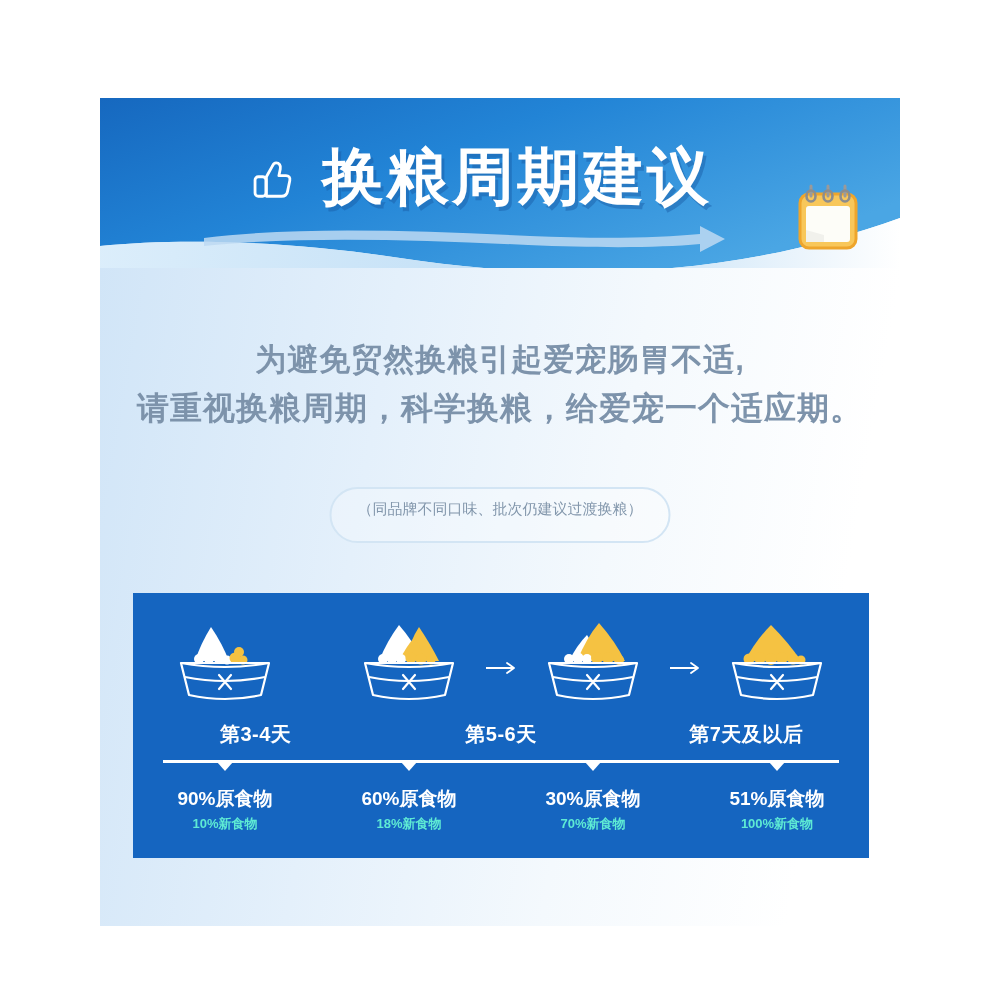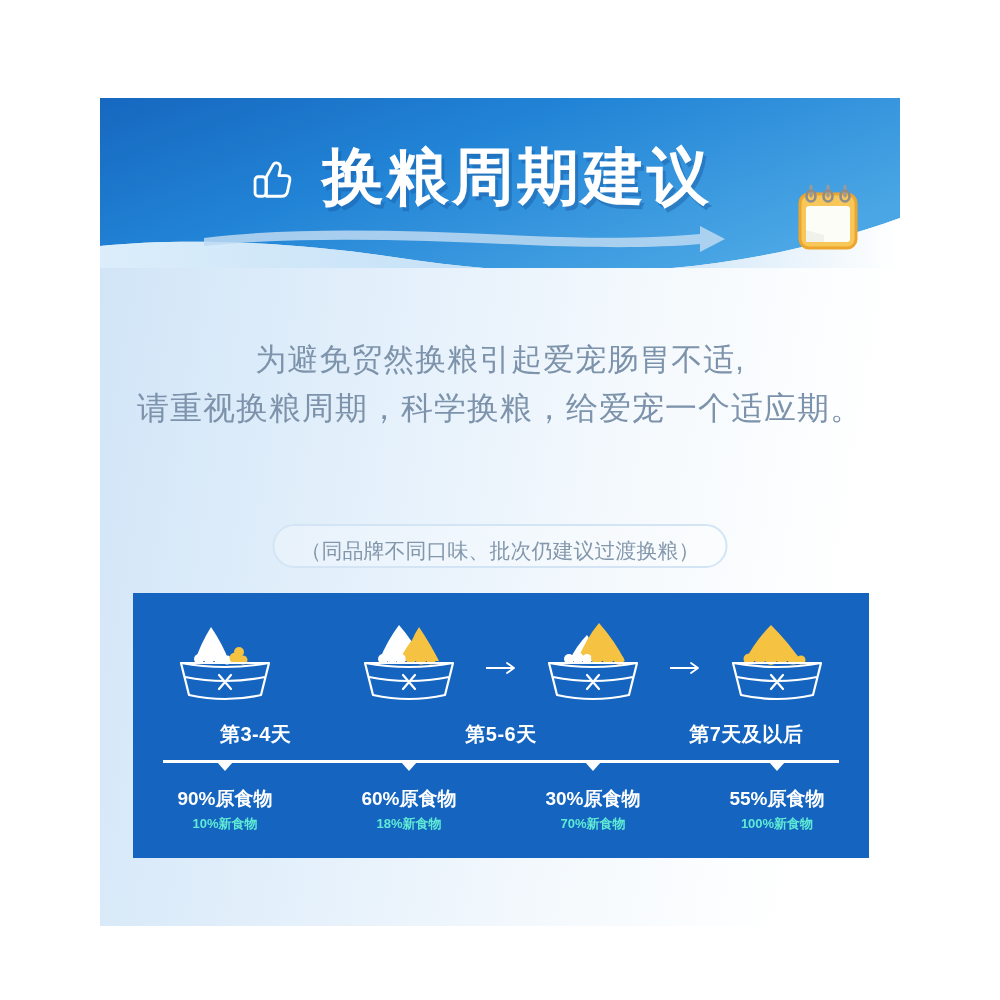--- a/index.html
+++ b/index.html
@@ -95,39 +95,39 @@
   
   .intro {
     position: absolute;
     left: 0;
     top: 238px;
     width: 800px;
     text-align: center;
     color: #7d93ab;
   }
   .intro-line {
-    font-weight: 400;
+    font-weight: 700;
     line-height: 1.55;
     white-space: nowrap;
   }
   .intro-line-1 { font-size: 31px; letter-spacing: 1px; }
   .intro-line-2 { font-size: 32px; letter-spacing: 1px; }
 
   
   .note-pill {
     position: absolute;
     left: 50%;
-    top: 426px;
+    top: 389px;
     transform: translateX(-50%);
-    padding: 11px 26px 1px 26px;
+    padding: 11px 26px 22px 26px;
     border: 2px solid #d3e5f4;
     border-radius: 30px;
     background: rgba(255,255,255,0.28);
     color: #8397ac;
-    font-size: 21px;
+    font-size: 15px;
     font-weight: 500;
     white-space: nowrap;
   }
 
   
   .panel {
     position: absolute;
     left: 33px;
     top: 495px;
     width: 736px;
@@ -402,20 +402,20 @@
         </div>
         <div class="pct-cell">
           <div class="pct-old">60%原食物</div>
           <div class="pct-new">18%新食物</div>
         </div>
         <div class="pct-cell">
           <div class="pct-old">30%原食物</div>
           <div class="pct-new">70%新食物</div>
         </div>
         <div class="pct-cell">
-          <div class="pct-old">55%原食物</div>
+          <div class="pct-old">51%原食物</div>
           <div class="pct-new">100%新食物</div>
         </div>
       </div>
 
     </div>
   </div>
 </div>
 
 </body></html>

